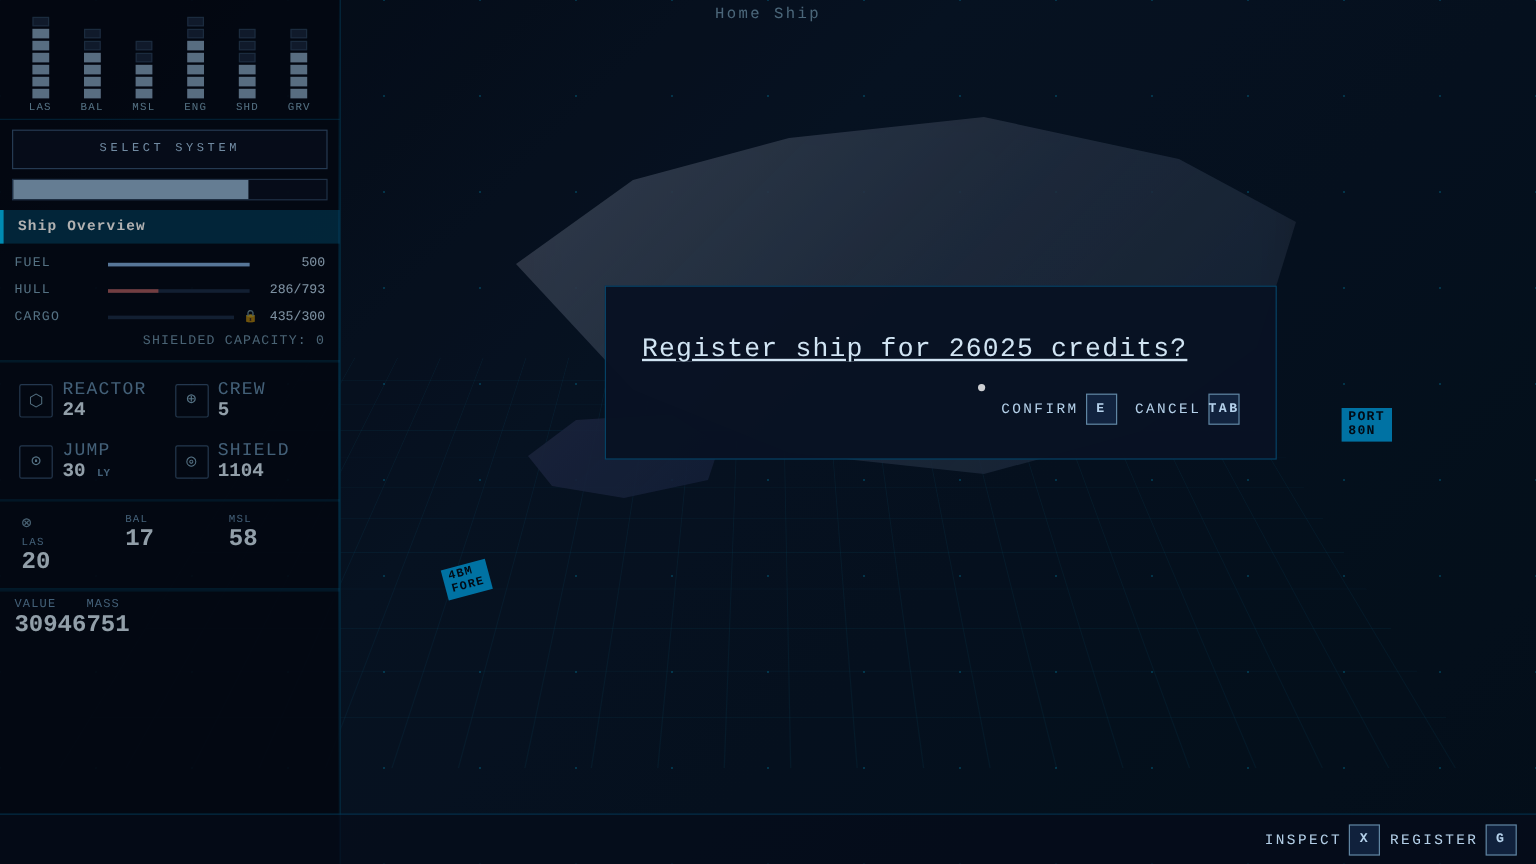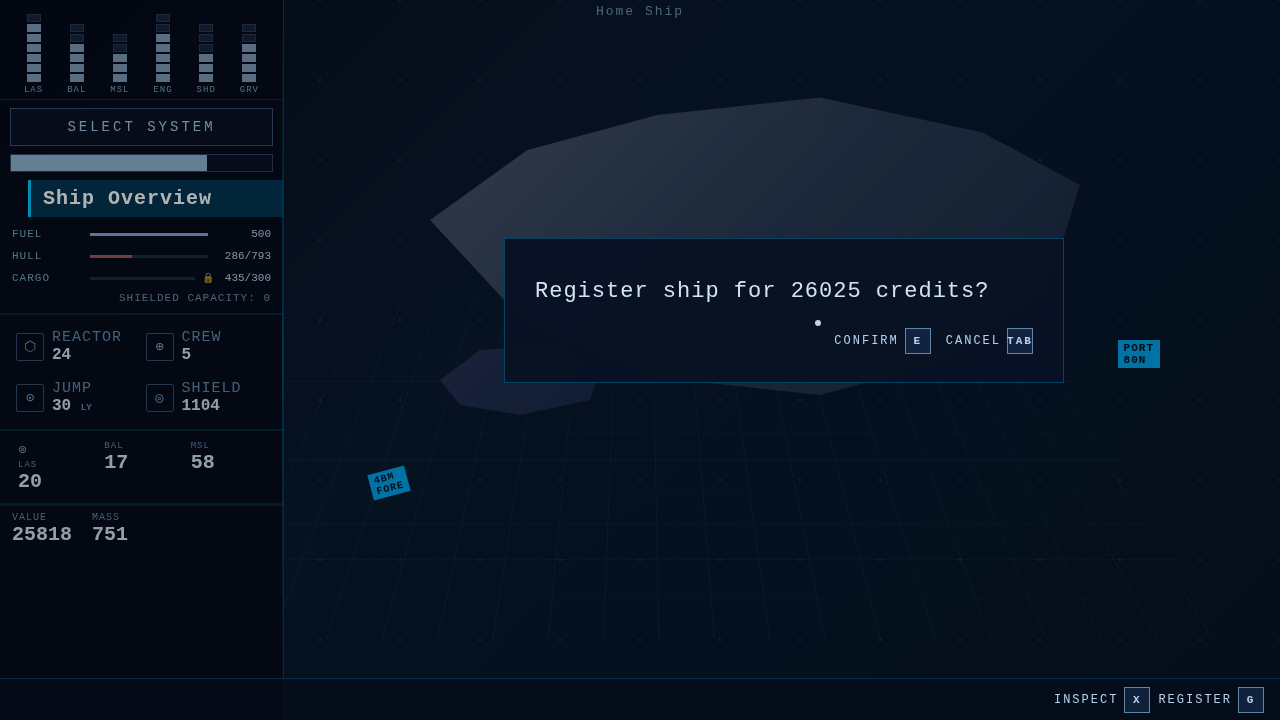--- a/index.html
+++ b/index.html
@@ -161,21 +161,21 @@
     
     .select-system-btn {
       display: block;
       width: calc(100% - 20px);
       margin: 8px 10px;
       padding: 10px;
       background: rgba(10,20,40,0.8);
       border: 1px solid rgba(100,150,200,0.5);
       color: rgba(180,220,255,0.9);
       font-family: 'Courier New', monospace;
-      font-size: 14px;
+      font-size: 10px;
       letter-spacing: 3px;
       cursor: pointer;
       text-align: center;
     }
 
     
     .progress-bar-container {
       margin: 4px 10px 8px 10px;
       height: 18px;
       background: rgba(10,20,40,0.8);
@@ -187,25 +187,24 @@
       height: 100%;
       background: rgba(180,220,255,0.8);
       width: 75%;
     }
 
     
     .ship-overview-header {
       background: rgba(0,180,255,0.25);
       border-left: 3px solid #00c8ff;
       padding: 7px 12px;
-      font-size: 20px;
+      font-size: 12px;
       font-weight: bold;
       letter-spacing: 1px;
       color: #fff;
-      margin-left: 28px;
     }
 
     
     .stats-section {
       padding: 6px 0;
     }
 
     .stat-row {
       display: flex;
       align-items: center;
@@ -350,21 +349,20 @@
       border-top: 1px solid rgba(0,180,255,0.15);
       font-size: 12px;
       letter-spacing: 2px;
       color: rgba(200,230,255,0.8);
     }
 
     
     .value-mass-row {
       display: flex;
       padding: 6px 12px;
-      gap: 20px;
       border-top: 1px solid rgba(0,180,255,0.15);
     }
 
     .value-mass-cell {}
     .value-mass-label {
       font-size: 10px;
       letter-spacing: 1px;
       color: rgba(120,170,210,0.8);
     }
 
@@ -392,20 +390,21 @@
       width: 560px;
       padding: 40px 30px 28px 30px;
       position: relative;
     }
 
     .modal-question {
       font-size: 22px;
       color: rgba(220,240,255,0.95);
       letter-spacing: 1px;
       margin-bottom: 24px;
+      text-decoration: underline;
     }
 
     .modal-buttons {
       display: flex;
       justify-content: flex-end;
       gap: 15px;
       align-items: center;
     }
 
     .modal-btn {
@@ -682,21 +681,21 @@
   </div>
 
   <div class="divider"></div>
 
 
   <div class="divider"></div>
 
   <div class="value-mass-row">
     <div class="value-mass-cell">
       <div class="value-mass-label">VALUE</div>
-      <div class="value-mass-value">25818</div>
+      <div class="value-mass-value">30946</div>
     </div>
     <div class="value-mass-cell">
       <div class="value-mass-label">MASS</div>
       <div class="value-mass-value">751</div>
     </div>
   </div>
 
   <div class="v-line"></div>
 </div>
 

